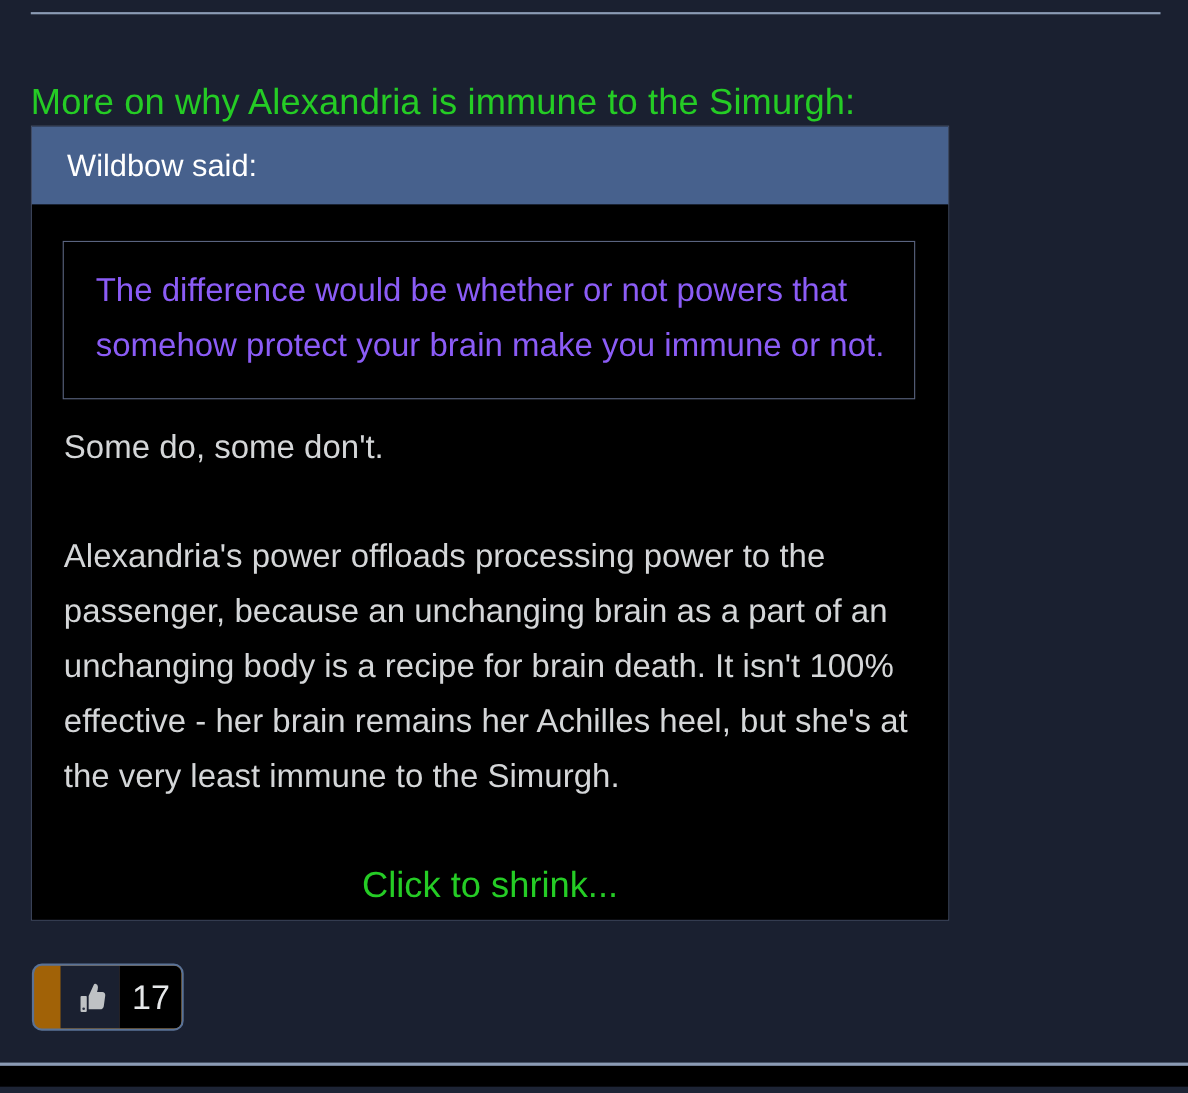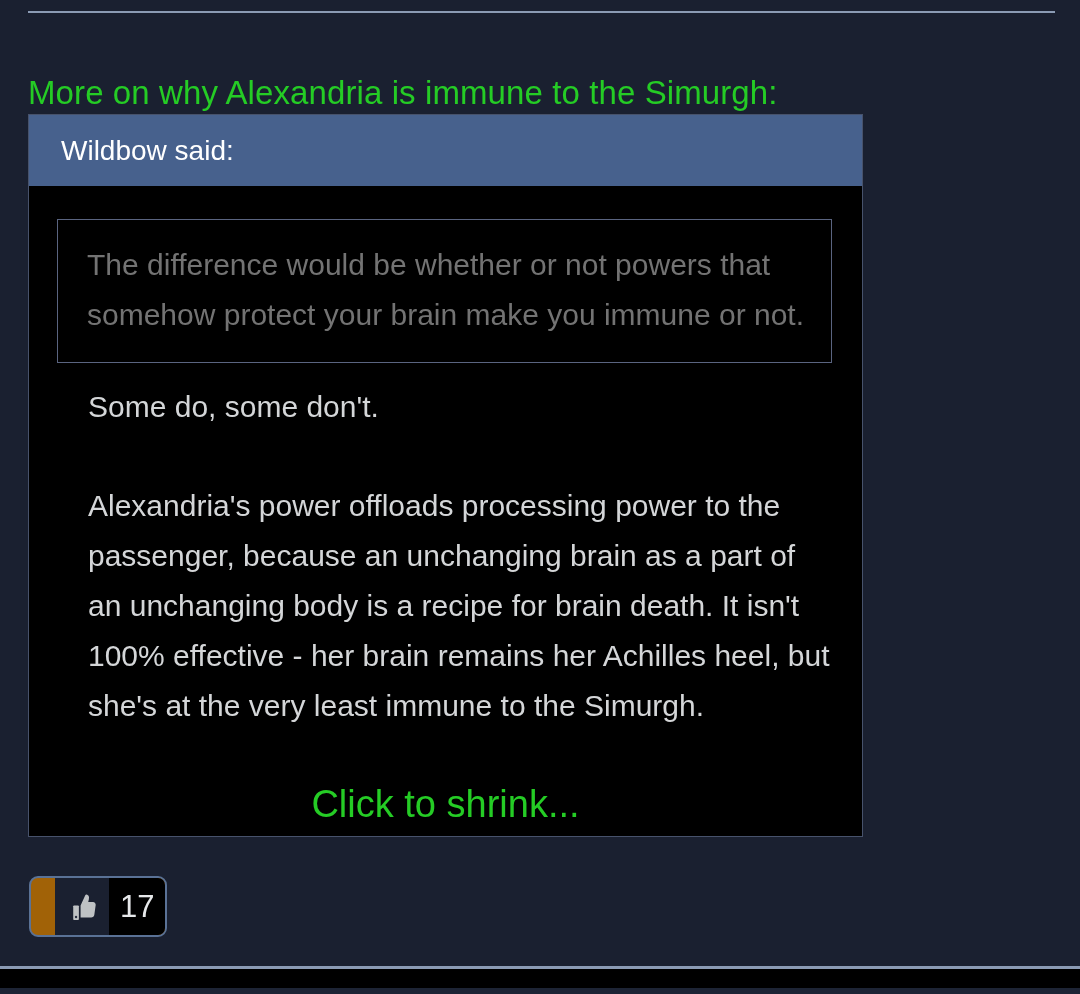--- a/index.html
+++ b/index.html
@@ -76,44 +76,43 @@
   .inner-quote {
     border: 1px solid #5a6480;
     background: #000000;
     padding: 20px 26px 22px 29px;
     margin-bottom: 19px;
   }
 
   .inner-quote-text {
     font-size: 30px;
     line-height: 50px;
-    color: #737373;
+    color: #8b5cf6;
   }
 
   
   .quote-para {
     font-size: 30px;
     line-height: 50px;
     color: #d4d6d8;
     padding-left: 1px;
-    margin-left: 30px;
   }
 
   .quote-para + .quote-para {
     margin-top: 49px;
   }
 
   
   .shrink-link {
     position: absolute;
     left: 0;
     right: 0;
     bottom: 14px;
     text-align: center;
-    font-size: 38px;
+    font-size: 33px;
     line-height: 36px;
     color: #25cc25;
   }
 
   
   .reaction-bar {
     position: absolute;
     left: 29px;
     top: 876px;
   }

